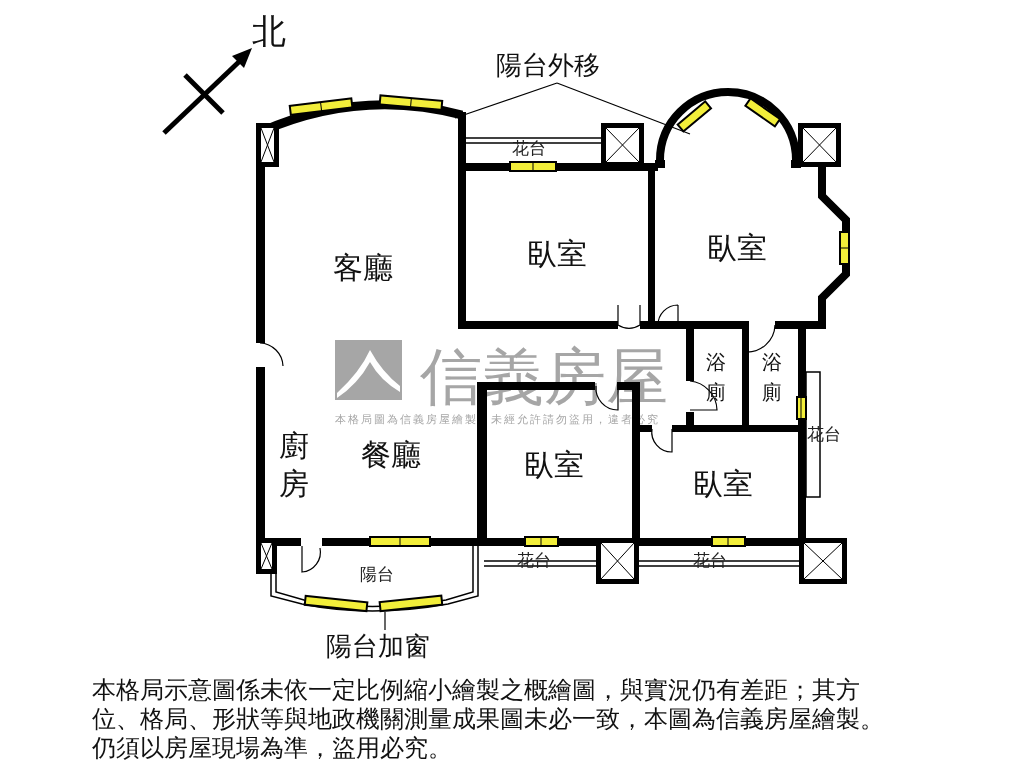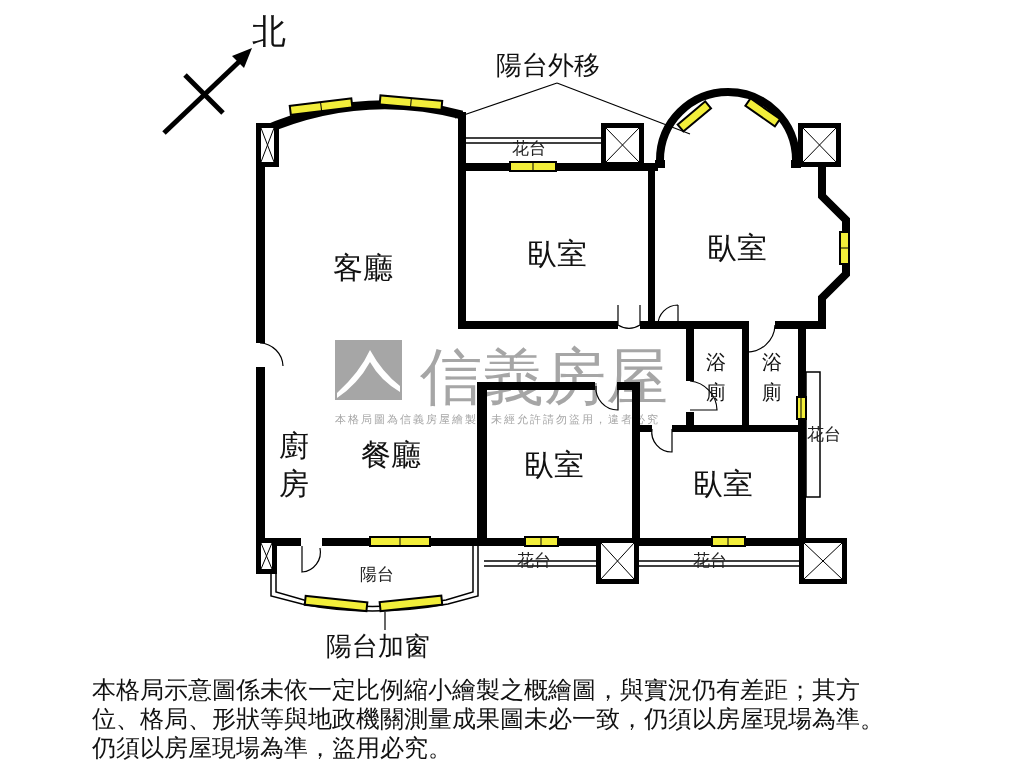--- a/index.html
+++ b/index.html
@@ -190,15 +190,15 @@
     <text x="807" y="440" class="small-label" font-size="19">花台</text>
     <text x="517" y="566" class="small-label">花台</text>
     <text x="693" y="566" class="small-label">花台</text>
   </g>
 
   <text x="326" y="655" class="annot">陽台加窗</text>
 </svg>
 
 <div class="disclaimer">
   <div>本格局示意圖係未依一定比例縮小繪製之概繪圖，與實況仍有差距；其方</div>
-  <div>位、格局、形狀等與地政機關測量成果圖未必一致，仍須以房屋現場為準。</div>
+  <div>位、格局、形狀等與地政機關測量成果圖未必一致，本圖為信義房屋繪製。</div>
   <div>仍須以房屋現場為準，盜用必究。</div>
 </div>
 
 </body></html>

